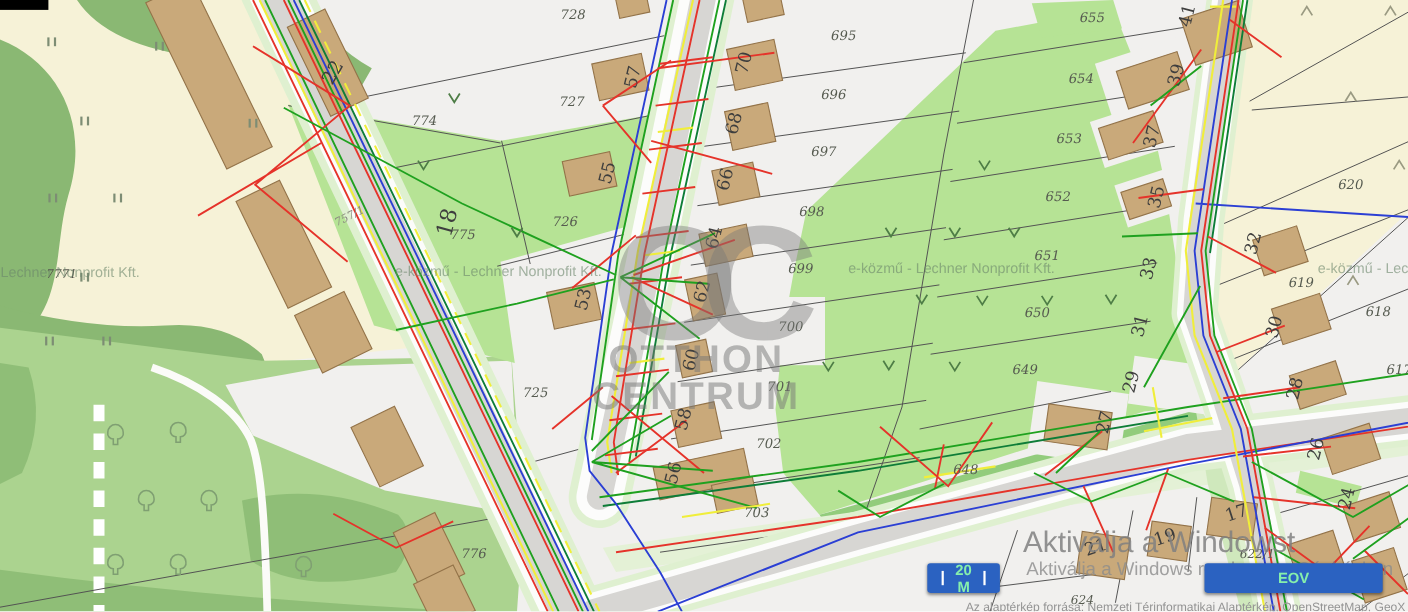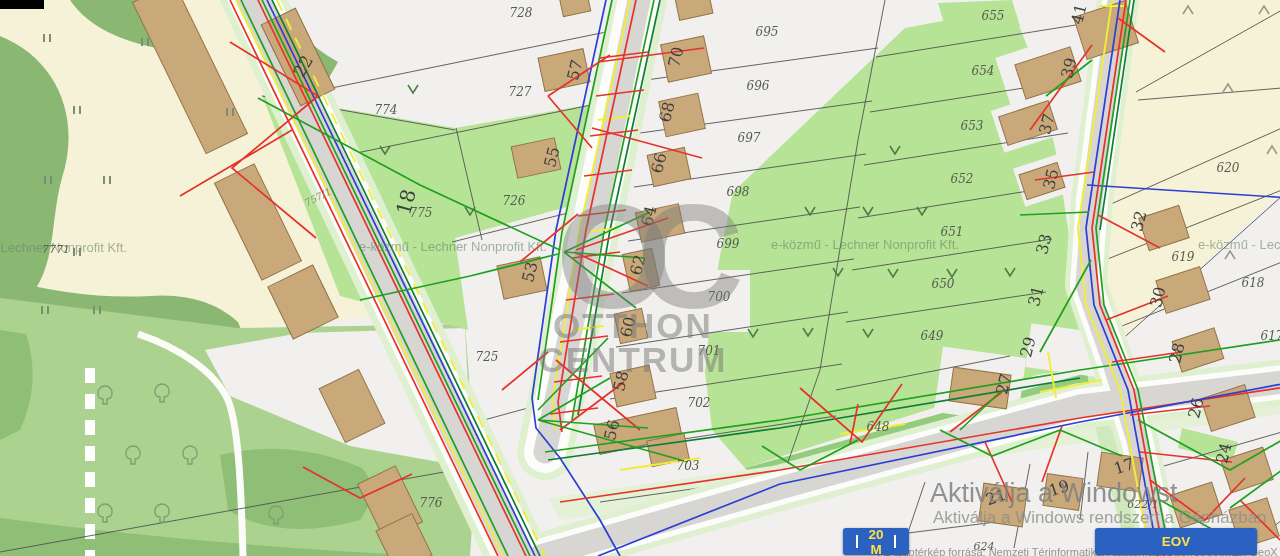--- a/index.html
+++ b/index.html
@@ -14,23 +14,23 @@
   .u-blu{stroke:#2b3fd4;stroke-width:1.7;fill:none;}
   .bld{fill:#c9a97a;stroke:#937349;stroke-width:1;}
   .parcel-label{font-family:"DejaVu Serif","Liberation Serif",serif;font-style:italic;fill:#565b50;}
   .house-label{font-family:"DejaVu Serif","Liberation Serif",serif;fill:#3e3e3e;}
   .wm-lechner{font-family:"Liberation Sans",sans-serif;font-size:13px;fill:rgba(106,133,106,0.60);}
   .wm-oc{font-family:"Liberation Sans",sans-serif;font-weight:bold;fill:rgba(118,118,118,0.42);}
   
   .win-wm{position:absolute;color:rgba(128,128,128,0.85);z-index:1;white-space:nowrap;}
   
   .sb-btn{position:absolute;top:512px;height:27px;background:#2b62c1;border-radius:3px;
-          box-shadow:0 1px 3px rgba(0,0,0,0.45);color:#fde047;font-weight:bold;font-size:13.5px;
+          box-shadow:0 1px 3px rgba(0,0,0,0.45);color:#86efac;font-weight:bold;font-size:13.5px;
           display:flex;align-items:center;justify-content:center;z-index:2;border:none;cursor:pointer;
-          font-family:"Liberation Sans",sans-serif;margin-top:16px;}
+          font-family:"Liberation Sans",sans-serif;}
   .scalewrap{display:flex;align-items:center;width:100%;padding:0 7px;box-sizing:border-box;}
   .tick{width:2px;height:13px;background:#fff;flex:0 0 auto;}
   .tbar{flex:1 1 auto;height:2px;background:#fff;}
   .scalewrap .lbl{padding:0 6px;}
   .eovwrap{display:flex;align-items:center;gap:10px;}
   #attribution{position:absolute;left:878px;top:546px;font-size:11px;color:#949494;
                white-space:nowrap;z-index:1;}
   #corner-box{position:absolute;left:0;top:0;width:44px;height:9px;background:#000;z-index:3;}
 </style>
 </head>

